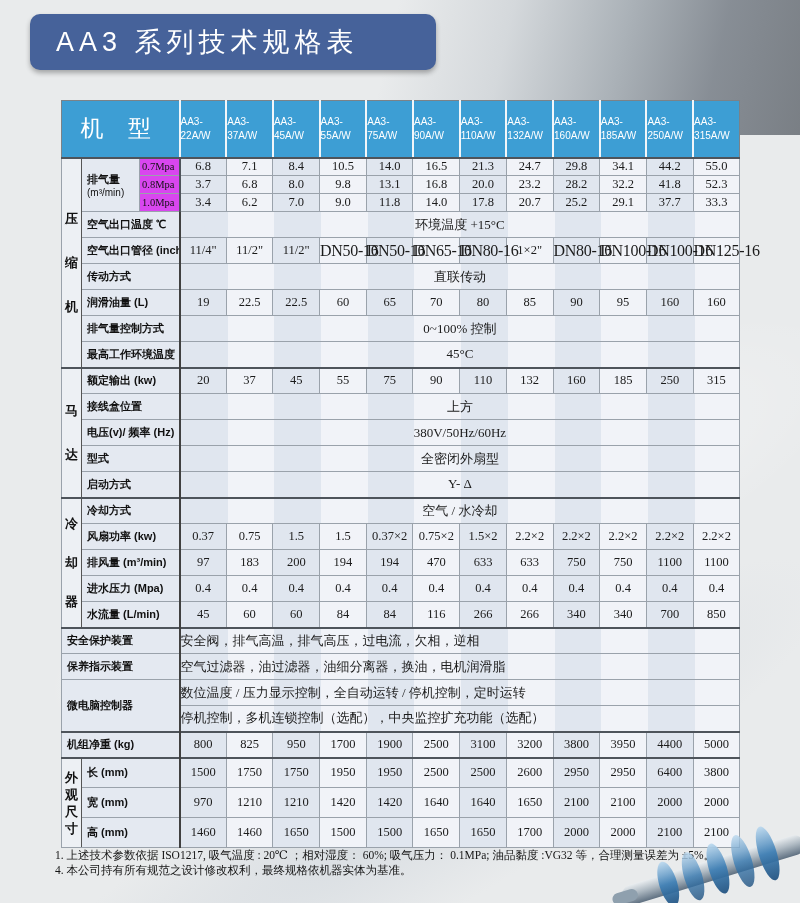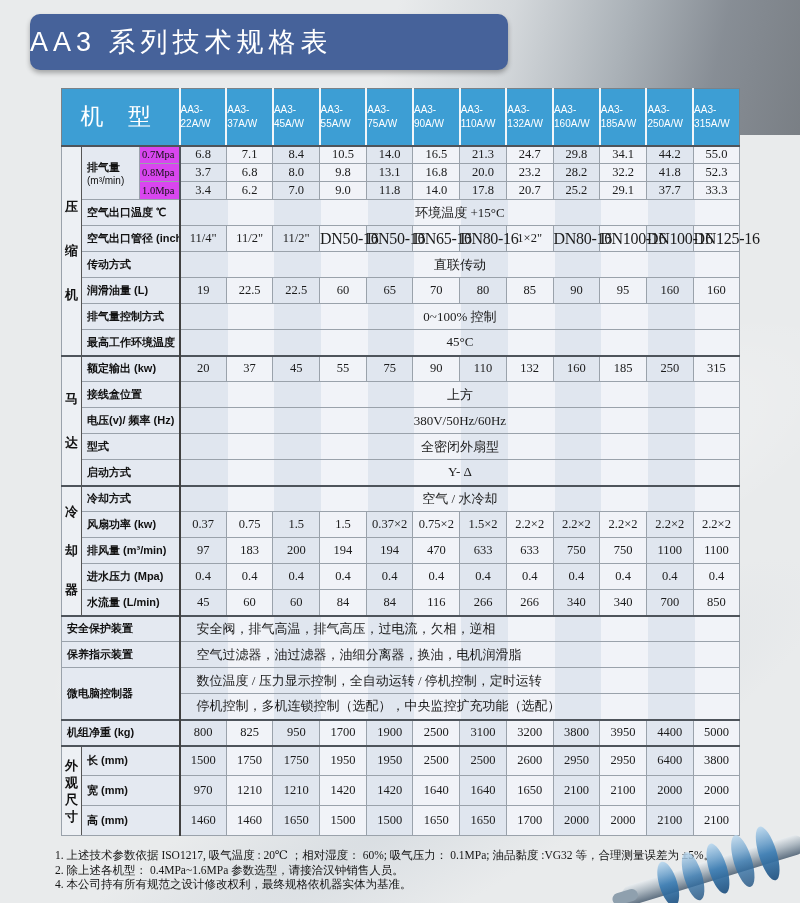--- a/index.html
+++ b/index.html
@@ -27,33 +27,33 @@
   }
   .streak2{
     position:absolute;left:-300px;top:420px;width:1400px;height:800px;
     background:radial-gradient(ellipse 700px 150px at 50% 50%, rgba(210,216,222,.7), rgba(210,216,222,0) 70%);
     transform:rotate(-30deg);
     pointer-events:none;
   }
   .rotor{position:absolute;right:0;bottom:0;pointer-events:none;}
   
   .banner{
-    position:absolute;left:30px;top:14px;width:478px;height:56px;
+    position:absolute;left:30px;top:14px;width:406px;height:56px;
     background:var(--banner,#46629a);
     border-radius:10px;
     box-shadow:0 3px 5px rgba(0,0,0,.3);
-    display:flex;align-items:center;box-sizing:border-box;
+    display:flex;align-items:center;padding-left:26px;box-sizing:border-box;
   }
   .banner span{
     color:#fff;font-size:27px;letter-spacing:5px;
     font-family:"Liberation Sans","DejaVu Sans",sans-serif;
   }
   
   table.spec{
-    position:absolute;left:61px;top:88px;width:678px;
+    position:absolute;left:61px;top:100px;width:678px;
     border-collapse:collapse;table-layout:fixed;
     border:1px solid #7b8288;
   }
   .spec thead tr{height:57px;}
   .spec thead th{
     background:var(--hdr,#3d9ed4);color:#fff;
     border:0;border-right:2px solid #f2f6f9;border-bottom:2px solid #4e545b;
     font-family:"Liberation Sans","DejaVu Sans",sans-serif;font-weight:normal;
     vertical-align:middle;
   }
@@ -85,21 +85,21 @@
     font-family:"Liberation Serif","DejaVu Serif",serif;
   }
   td.data{text-align:center;font-size:12.5px;color:#1b1b1b;white-space:nowrap;}
   td.data.tight{font-size:16px;letter-spacing:-0.3px;}
   td.sA{background:var(--stripeA,#e0e6ef);}
   td.sB{background:var(--stripeB,#f1f3f8);}
   td.span{
     text-align:center;font-size:13px;color:#1b1b1b;white-space:nowrap;overflow:hidden;
     background:repeating-linear-gradient(90deg,var(--stripeA,#e0e6ef) 0 46.7px,var(--stripeB,#f1f3f8) 46.7px 93.4px);
   }
-  td.span.left{text-align:left;padding-left:16px;}
+  td.span.left{text-align:left;padding-left:0;}
   
   .notes{
     position:absolute;left:55px;top:848px;width:660px;
     font-size:11.5px;line-height:14.5px;color:#141414;
   }
 </style>
 </head>
 <body>
 
 <div class="hero-strip"></div>
@@ -511,21 +511,20 @@
         <td class="data sA">2000</td>
         <td class="data sB">2000</td>
         <td class="data sA">2100</td>
         <td class="data sB">2100</td>
       </tr>
     </tbody>
 </table>
 
 <div class="notes">
   <div>1. 上述技术参数依据 ISO1217, 吸气温度 : 20℃ ；相对湿度： 60%; 吸气压力： 0.1MPa; 油品黏度 :VG32 等，合理测量误差为 ±5%。</div>
-  <div>2. 除上述各机型： 0.4MPa~1.6MPa 参数选型，请接洽汉钟销售人员。</div>
   <div>4. 本公司持有所有规范之设计修改权利，最终规格依机器实体为基准。</div>
 </div>
 
 <svg class="rotor" width="200" height="78" viewBox="0 0 200 78">
   <defs>
     <linearGradient id="shaft" x1="0" y1="0" x2="0" y2="1">
       <stop offset="0" stop-color="#e8ecef"></stop>
         <stop offset=".45" stop-color="#aeb9c2"></stop>
         <stop offset="1" stop-color="#5f7081"></stop>
     </linearGradient>

